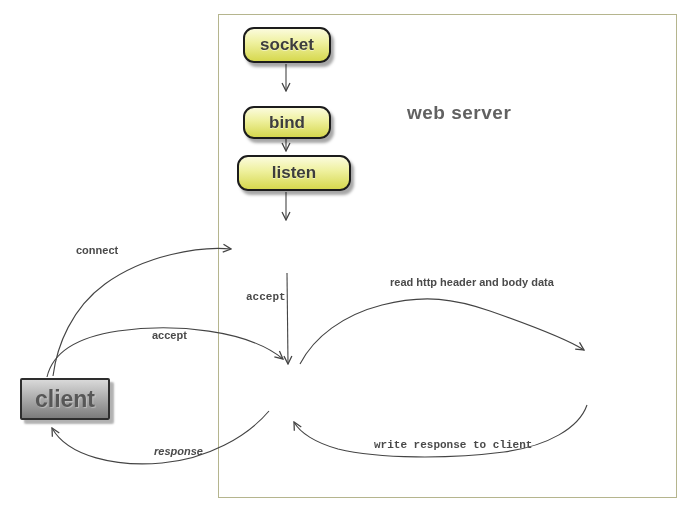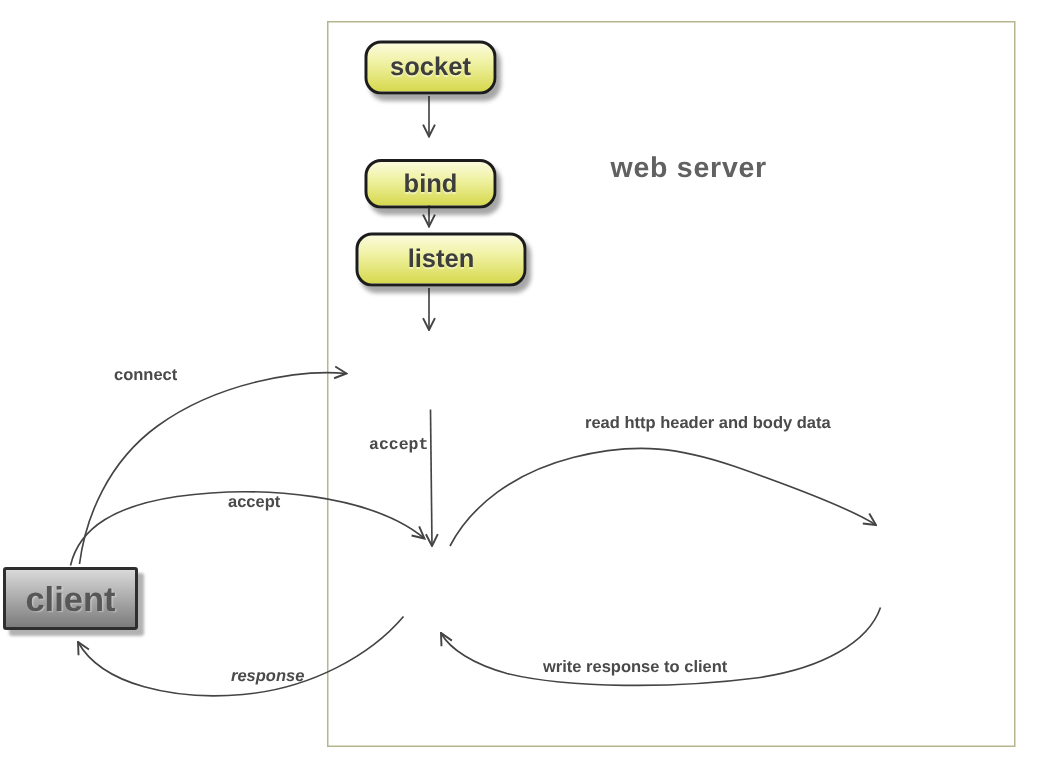--- a/index.html
+++ b/index.html
@@ -43,30 +43,30 @@
   .client-box .lbl{
     font-size:23px;font-weight:bold;color:#575757;
     text-shadow:1px 1px 1px rgba(255,255,255,0.35);
   }
   #node-socket        {left:243px;top:27px; width:88px; height:36px;}
   #node-bind          {left:243px;top:106px; width:88px; height:33px;}
   #node-listen        {left:237px;top:155px;width:114px; height:36px;text-align:center;}
   #node-listen-socket {left:236px;top:224px;width:100px;height:48px;}
   #node-client-socket {left:242px;top:372px;width:98px; height:42px;}
   #node-handle-request{left:558px;top:356px;width:100px;height:47px;}
-  #node-client        {left:2px; top:378px;width:90px; height:42px;text-align:right;}
+  #node-client        {left:20px; top:378px;width:90px; height:42px;text-align:right;}
   .edge-label{
     position:absolute;font-size:11px;font-weight:bold;color:var(--label-color);white-space:nowrap;
   }
   #lbl-connect {left:76px; top:244px;}
   #lbl-accept  {left:246px;top:291px;font-family:Liberation Mono, monospace;}
   #lbl-request {left:152px;top:329px;}
   #lbl-response{left:154px;top:445px;font-style:italic;}
   #lbl-read    {left:357px;top:276px;padding-left:33px;}
-  #lbl-write   {left:362px;top:439px;}
+  #lbl-write   {left:374px;top:439px;font-family:Liberation Mono, monospace;}
   svg.edges{position:absolute;left:0;top:0;width:692px;height:509px;pointer-events:none;}
   svg.edges path.edge{fill:none;stroke:var(--edge-stroke);stroke-width:1.1px;}
   #arrowhead path{stroke:var(--edge-stroke);fill:none;stroke-width:1.3px;}
 </style>
 </head>
 <body>
 
 <div class="canvas">
 
   <div class="frame"></div>

